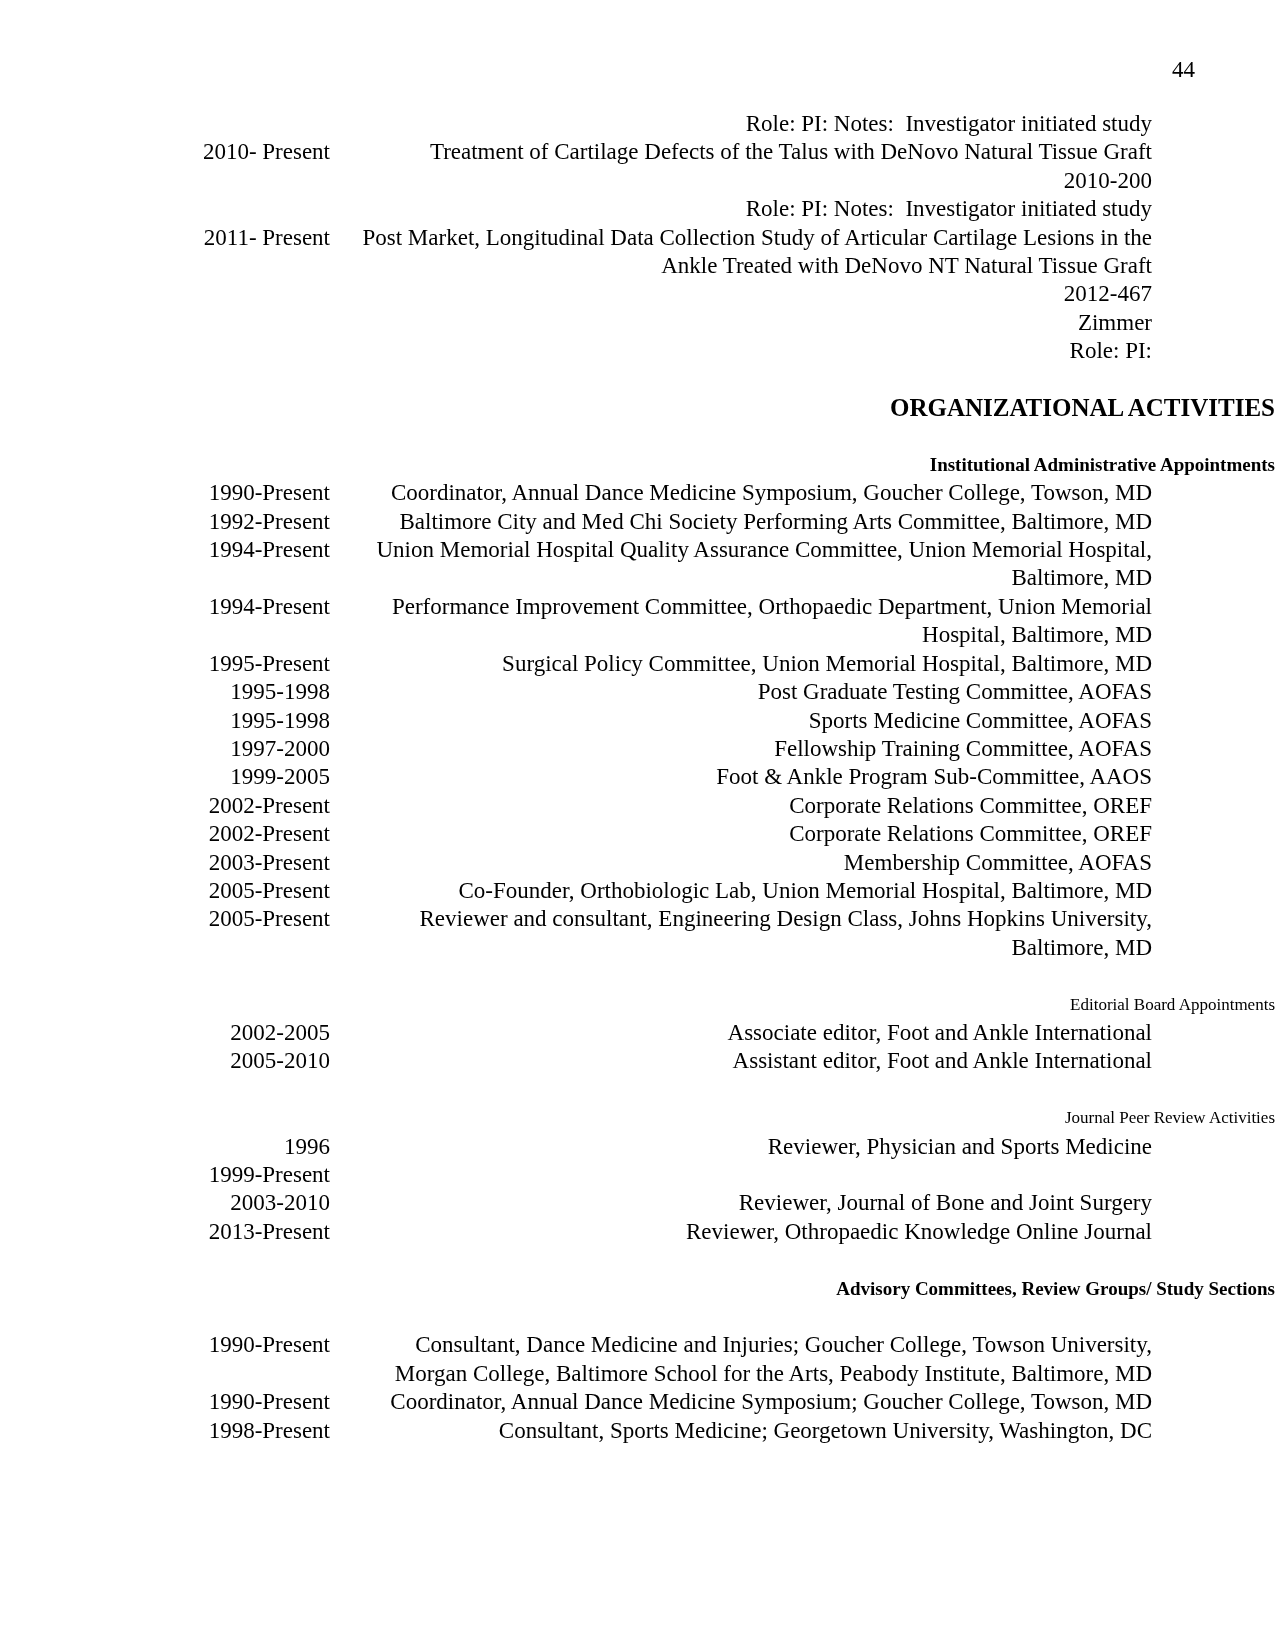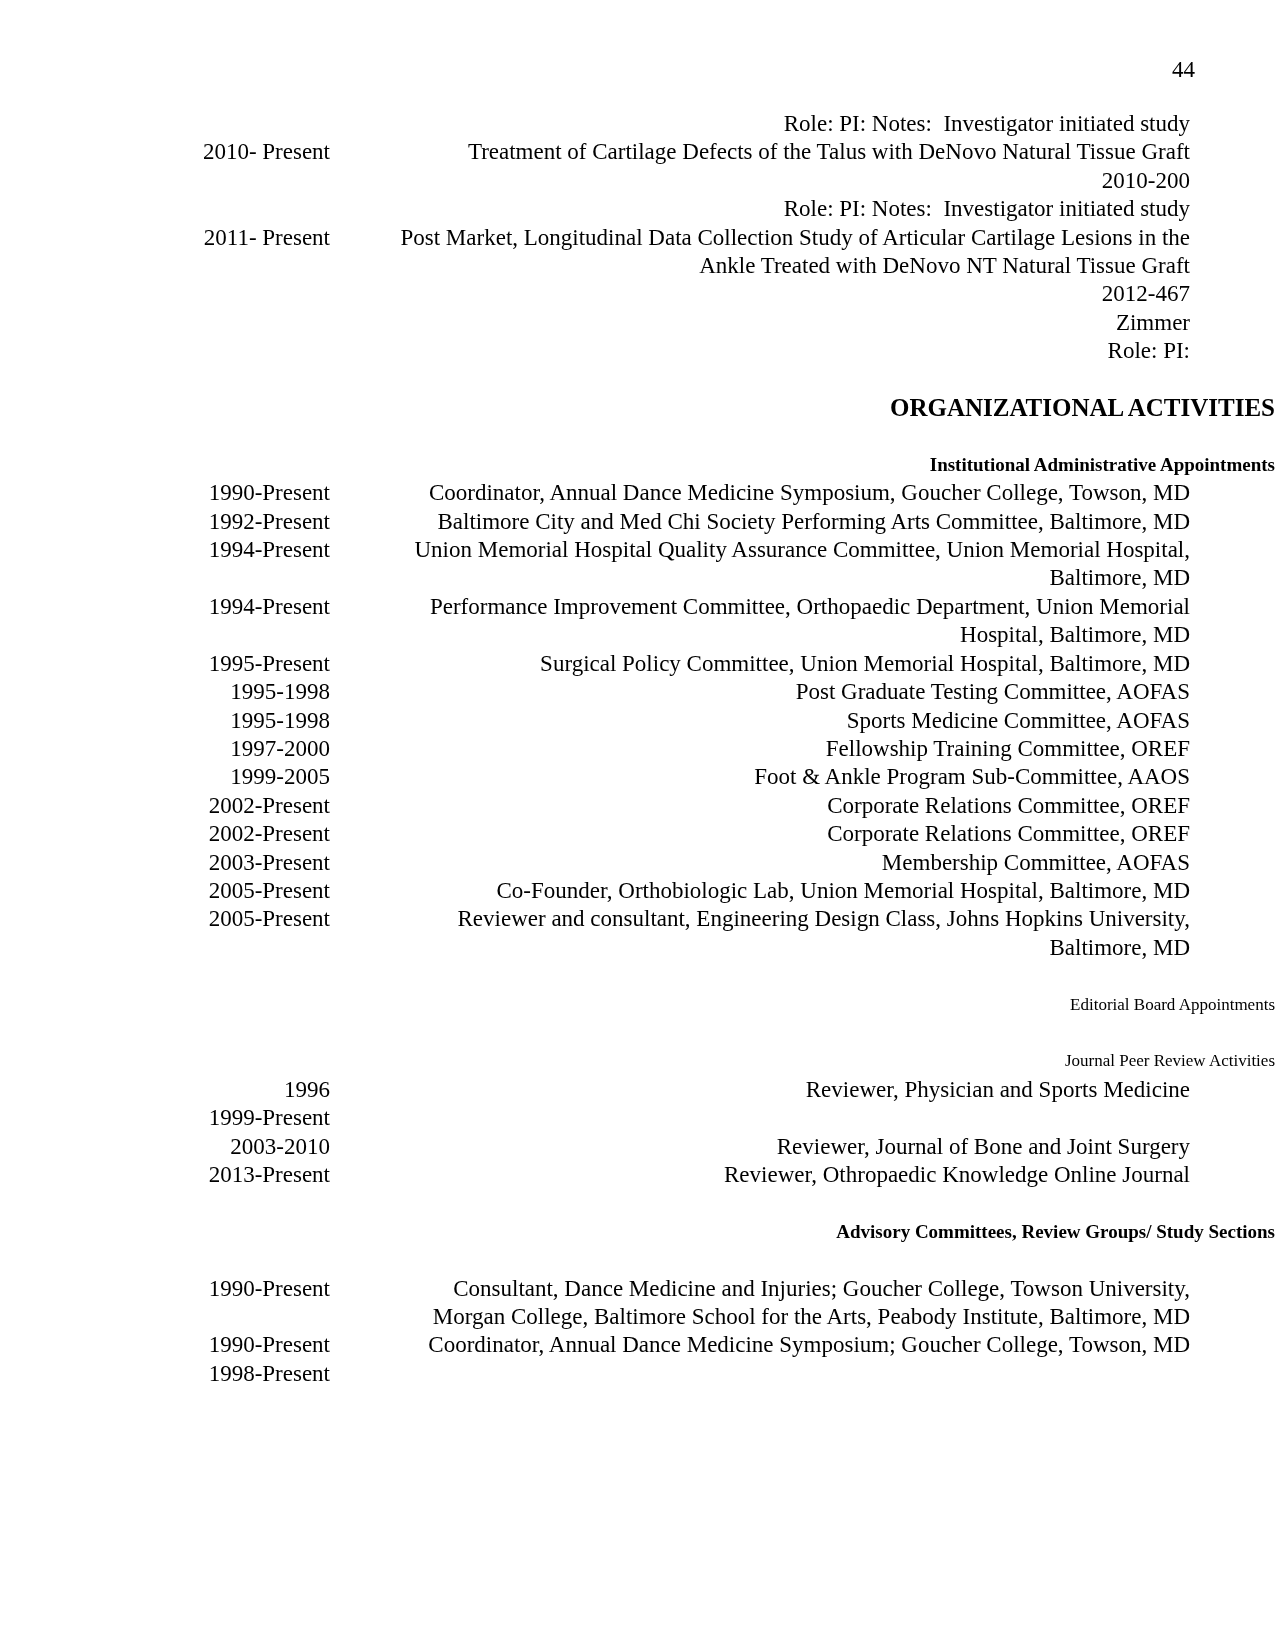--- a/index.html
+++ b/index.html
@@ -21,21 +21,21 @@
     left: 1172px;
   }
   .content {
     position: absolute;
     top: 110px;
     left: 0;
     width: 100%;
   }
   .entry { display: flex; margin-left: 101px; }
   .entry-date { flex: 0 0 229px; width: 229px; white-space: pre; }
-  .entry-desc { flex: 0 0 822px; width: 822px; white-space: pre-wrap; margin-left: 38px; }
+  .entry-desc { flex: 0 0 822px; width: 822px; white-space: pre-wrap; }
   .main-heading {
     font-size: 25px; font-weight: bold;
     margin: 28.4px 0 0 53px; line-height: 28.4px;
   }
   .sub-heading {
     font-size: 19px; font-weight: bold;
     margin: 28.4px 0 0 101px; line-height: 28.4px;
   }
   .plain-heading {
     font-size: 17px; font-weight: normal;
@@ -114,21 +114,21 @@
           <div class="entry-desc">Post Graduate Testing Committee, AOFAS</div>
         </div>
 
         <div class="entry">
           <div class="entry-date">1995-1998</div>
           <div class="entry-desc">Sports Medicine Committee, AOFAS</div>
         </div>
 
         <div class="entry">
           <div class="entry-date">1997-2000</div>
-          <div class="entry-desc">Fellowship Training Committee, OREF</div>
+          <div class="entry-desc">Fellowship Training Committee, AOFAS</div>
         </div>
 
         <div class="entry">
           <div class="entry-date">1999-2005</div>
           <div class="entry-desc">Foot &amp; Ankle Program Sub-Committee, AAOS</div>
         </div>
 
         <div class="entry">
           <div class="entry-date">2002-Present</div>
           <div class="entry-desc">Corporate Relations Committee, OREF</div>
@@ -152,20 +152,32 @@
         <div class="entry">
           <div class="entry-date">2005-Present</div>
           <div class="entry-desc">Reviewer and consultant, Engineering Design Class, Johns Hopkins University,
 Baltimore, MD</div>
         </div>
       </div>
 
 
     <h3 class="plain-heading">Editorial Board Appointments</h3>
 
+    <div>
+
+        <div class="entry">
+          <div class="entry-date">2002-2005</div>
+          <div class="entry-desc">Associate editor, Foot and Ankle International</div>
+        </div>
+
+        <div class="entry">
+          <div class="entry-date">2005-2010</div>
+          <div class="entry-desc">Assistant editor, Foot and Ankle International</div>
+        </div>
+      </div>
 
     <h3 class="plain-heading">Journal Peer Review Activities</h3>
 
     <div>
 
         <div class="entry">
           <div class="entry-date">1996</div>
           <div class="entry-desc">Reviewer, Physician and Sports Medicine</div>
         </div>
 
@@ -194,17 +206,18 @@
 Morgan College, Baltimore School for the Arts, Peabody Institute, Baltimore, MD</div>
         </div>
 
         <div class="entry">
           <div class="entry-date">1990-Present</div>
           <div class="entry-desc">Coordinator, Annual Dance Medicine Symposium; Goucher College, Towson, MD</div>
         </div>
 
         <div class="entry">
           <div class="entry-date">1998-Present</div>
+          <div class="entry-desc">Consultant, Sports Medicine; Georgetown University, Washington, DC</div>
         </div>
       </div>
 
   </div>
 </div>
 
 </body></html>

